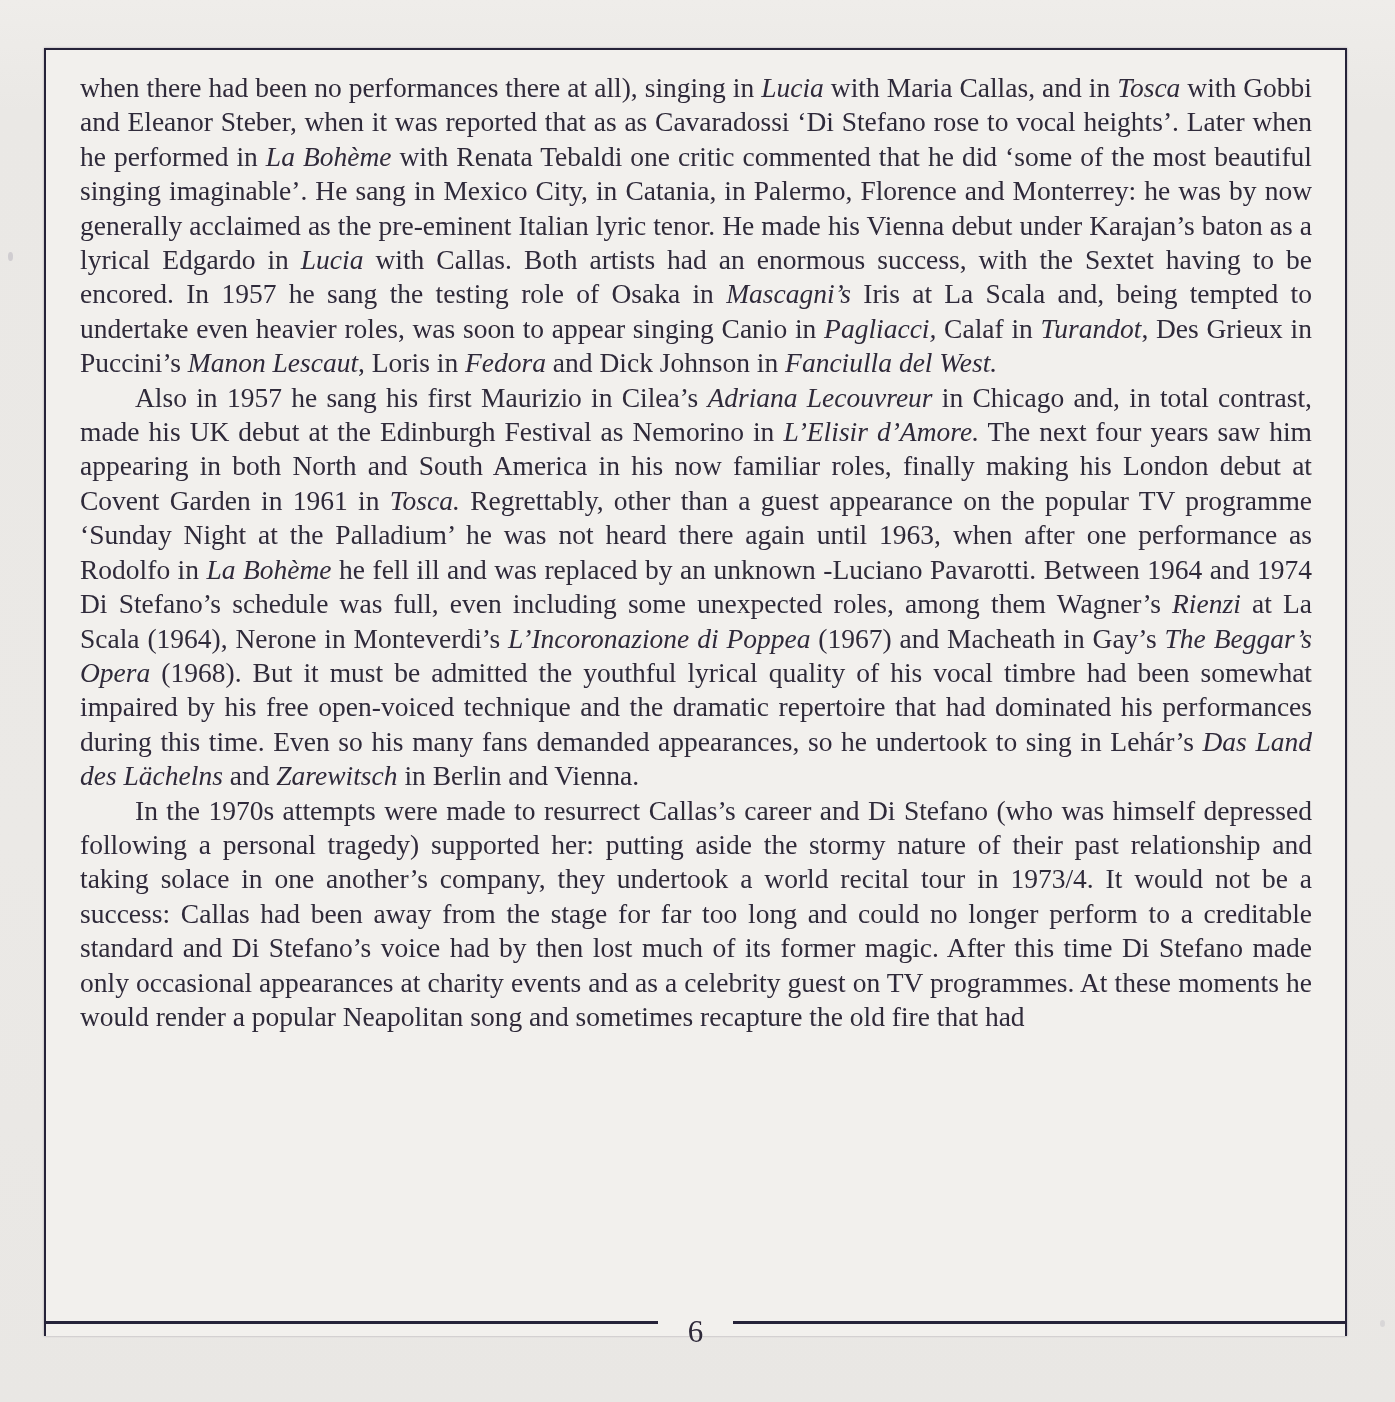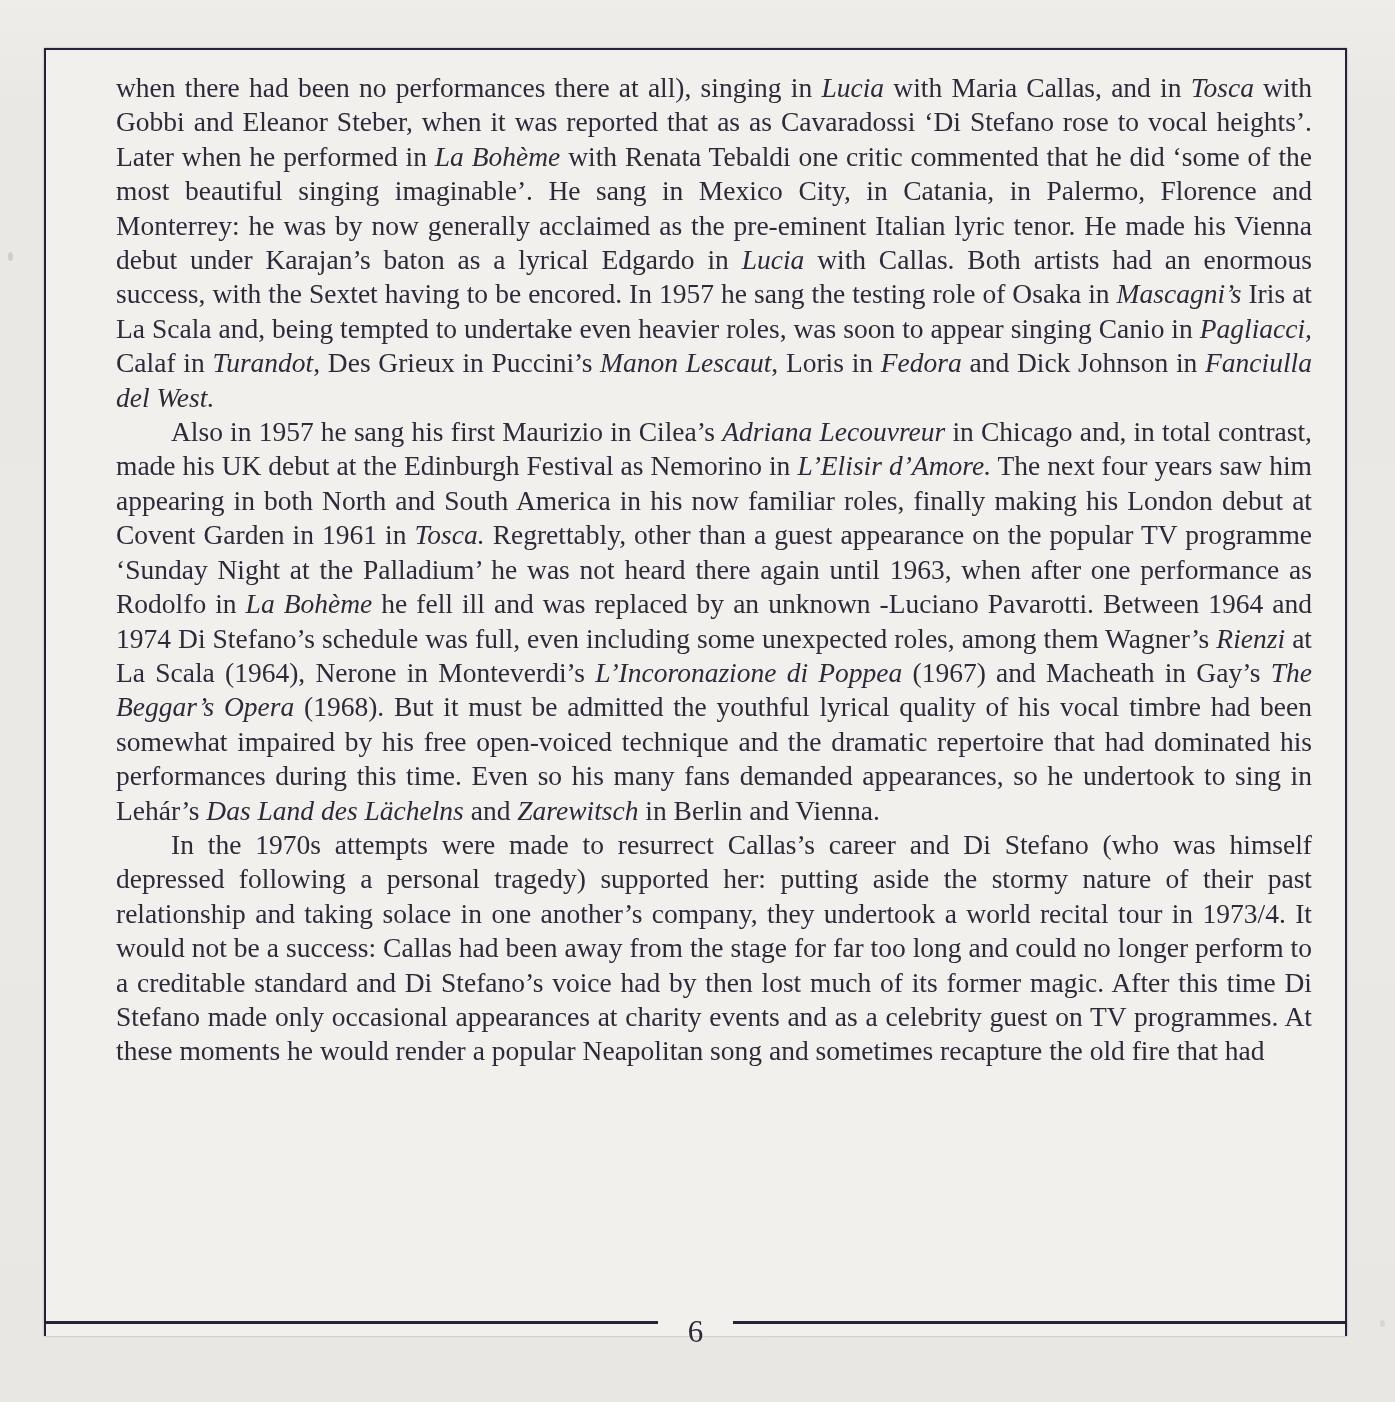--- a/index.html
+++ b/index.html
@@ -42,21 +42,20 @@
     letter-spacing: 0.5px;
     line-height: 1;
     padding-top: 1px;
   }
   .content {
     padding: 21px 33px 0 34px;
     font-size: 27.5px;
     line-height: 34.4px;
     text-align: justify;
     color: #2f2a3a;
-    margin-left: 36px;
   }
   .content p {
     margin: 0;
   }
   .content p.indent {
     text-indent: 55px;
   }
   .footer {
     position: absolute;
     left: -2px;

